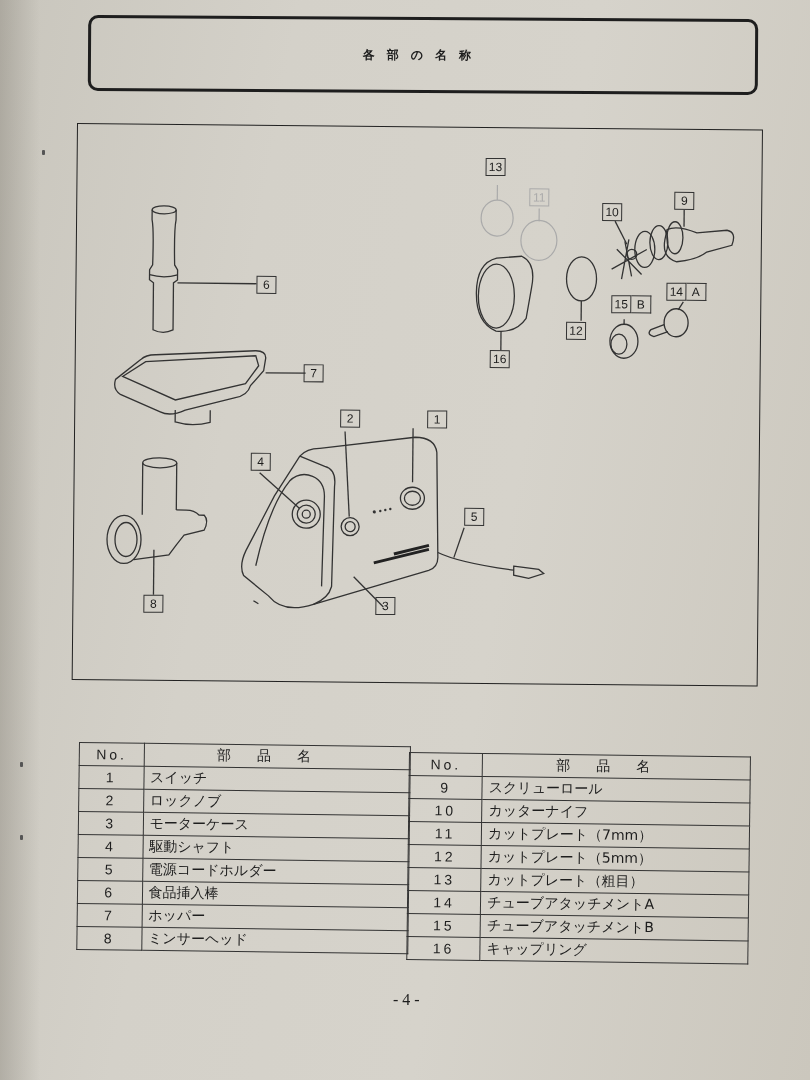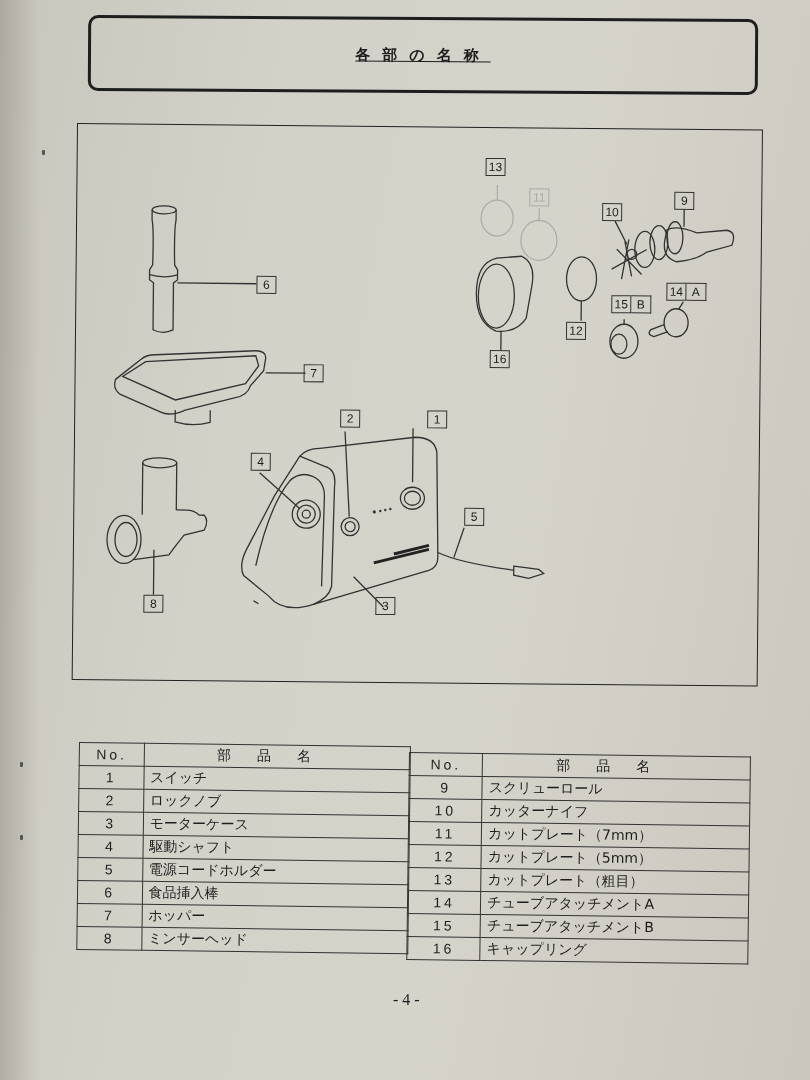--- a/index.html
+++ b/index.html
@@ -14,21 +14,21 @@
     position:absolute; left:0; top:0; width:40px; height:1080px;
     background: linear-gradient(90deg, rgba(120,115,105,0.35), rgba(120,115,105,0));
   }
   .title-box {
     position:absolute; left:88px; top:17px; width:664px; height:70px;
     border:3px solid #1e1e1e; border-radius:10px;
     transform: rotate(0.35deg);
     display:flex; align-items:center; justify-content:center;
   }
   .title-box span {
-    font-size:15px; font-weight:bold; letter-spacing:12px;text-decoration:underline;
+    font-size:12px; font-weight:bold; letter-spacing:12px;
   }
   .diagram-frame {
     position:absolute; left:77px; top:123px; width:684px; height:555px;
     border:1.5px solid #222;
     transform: rotate(0.55deg);
     transform-origin: top left;
   }
   .diagram-frame svg { position:absolute; left:0; top:0; }
   .label-box {
     position:absolute; background:transparent; border:1px solid #333;

